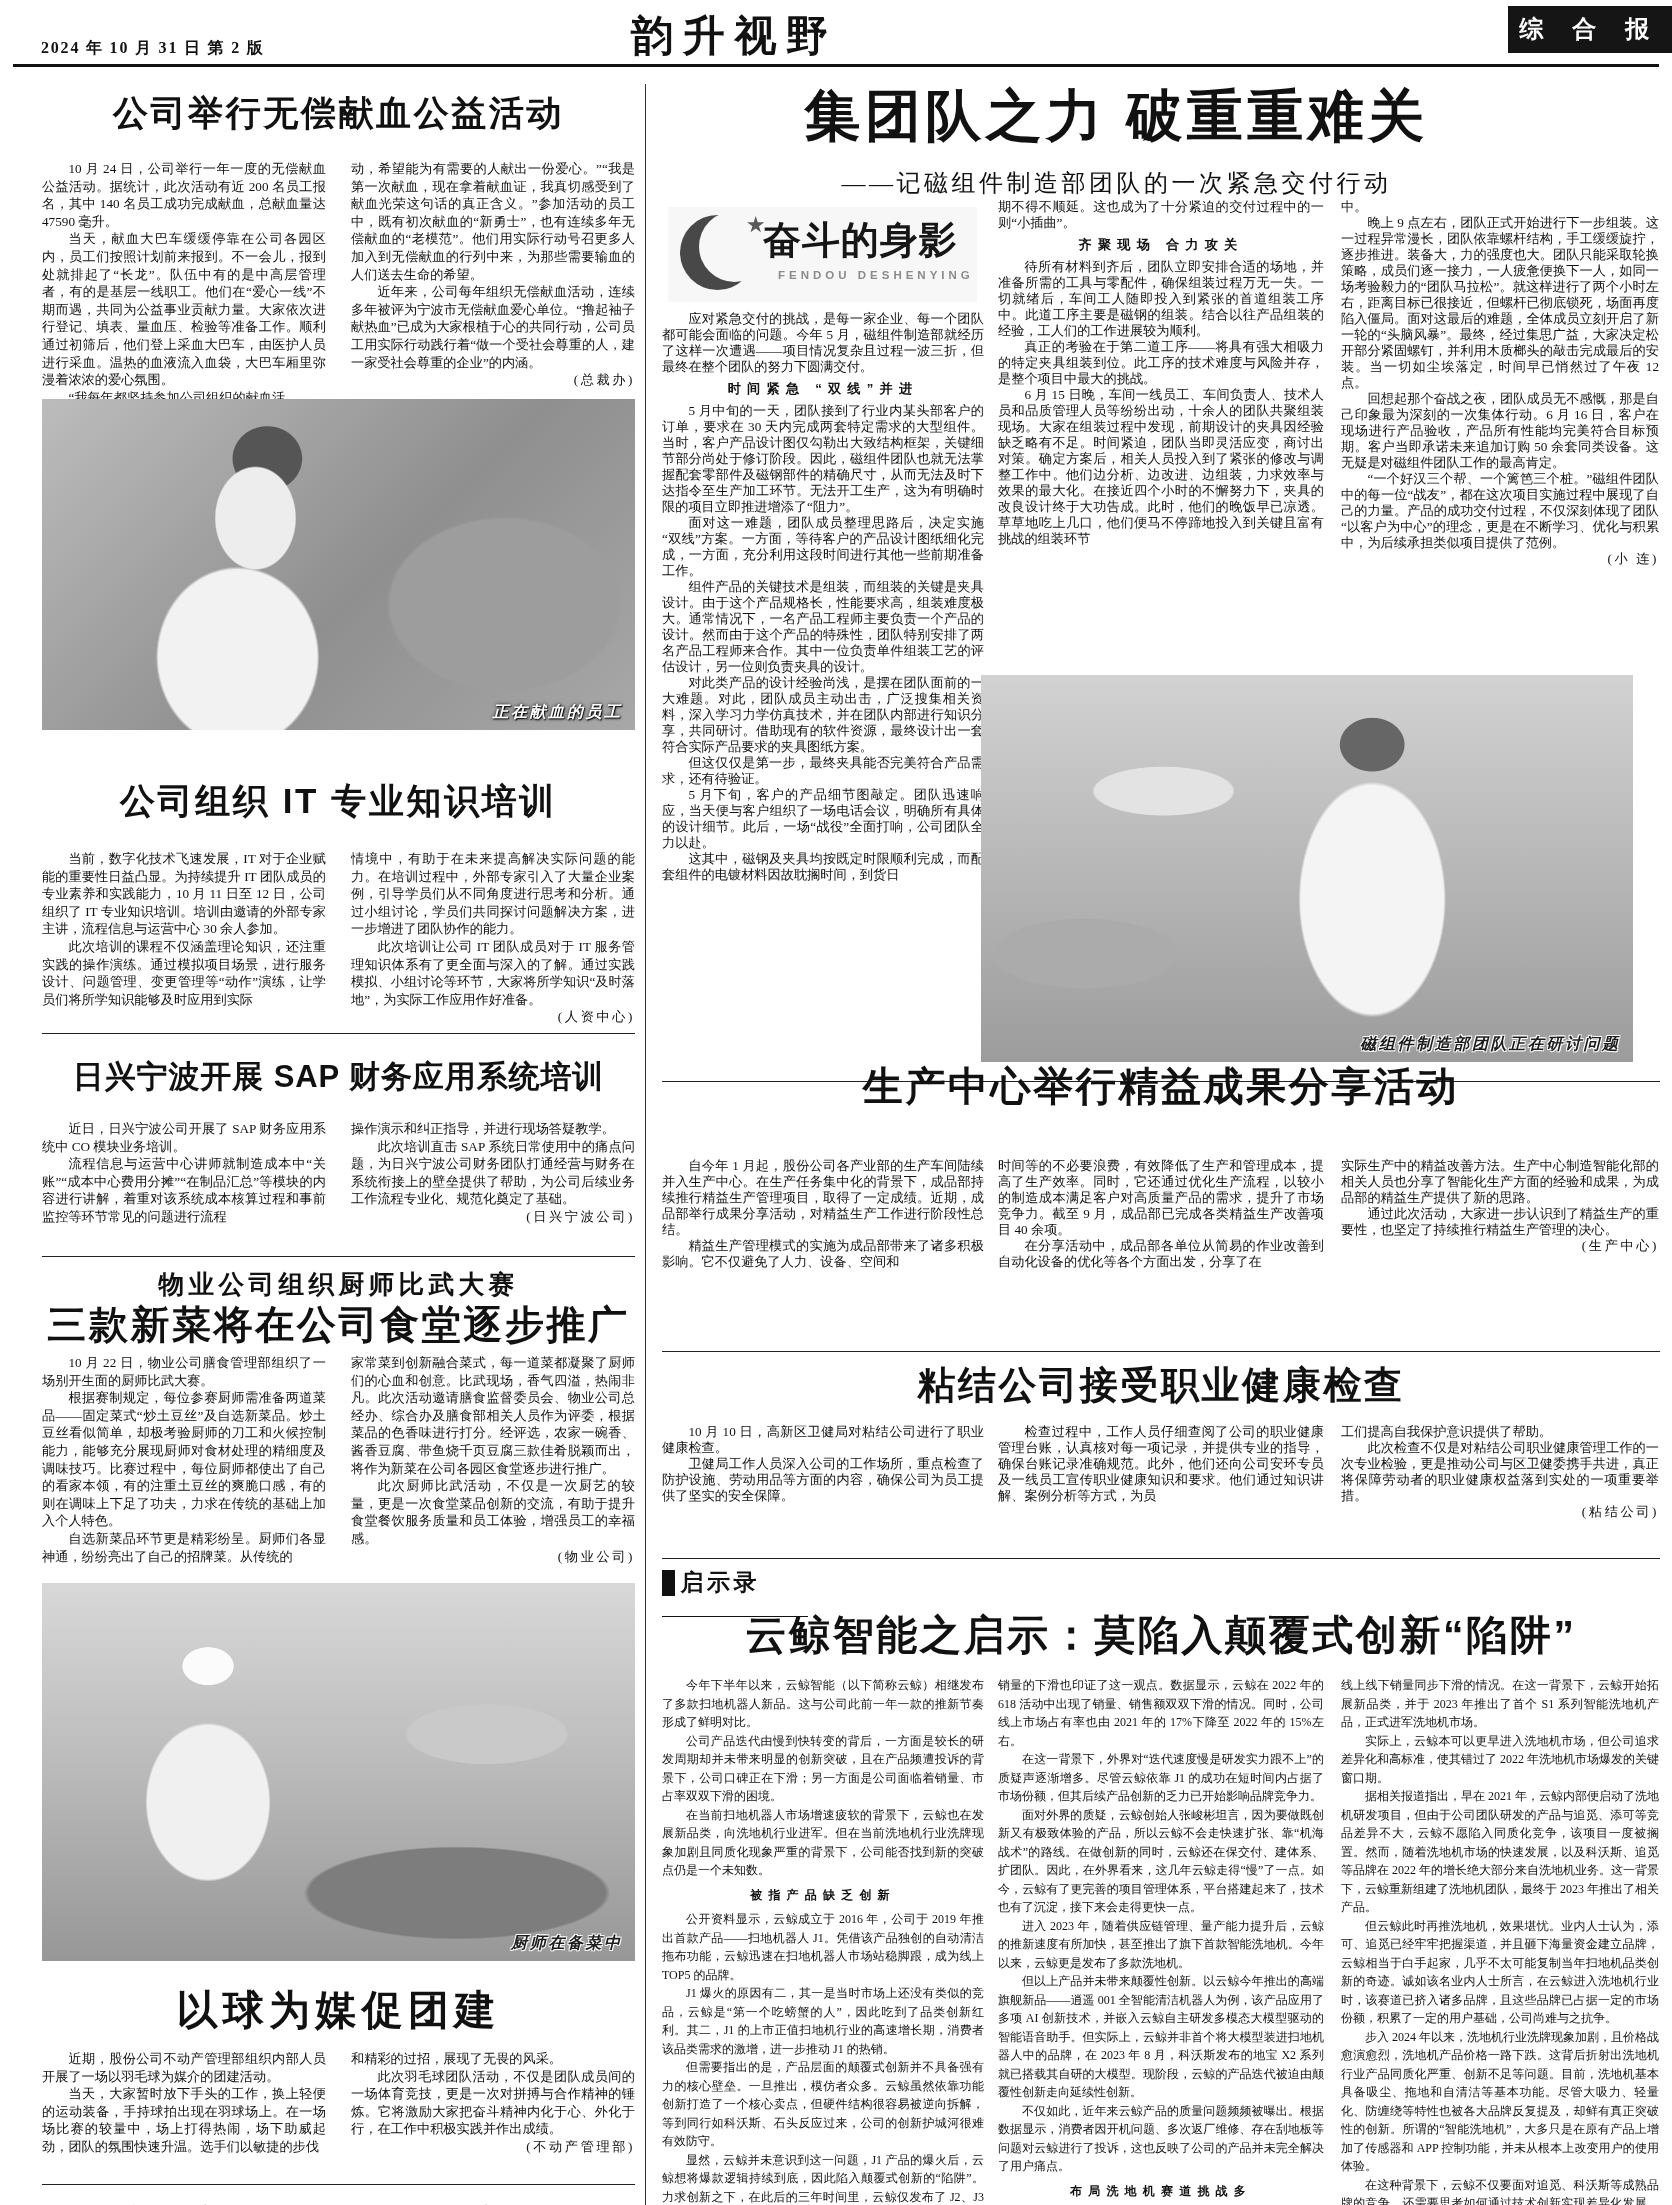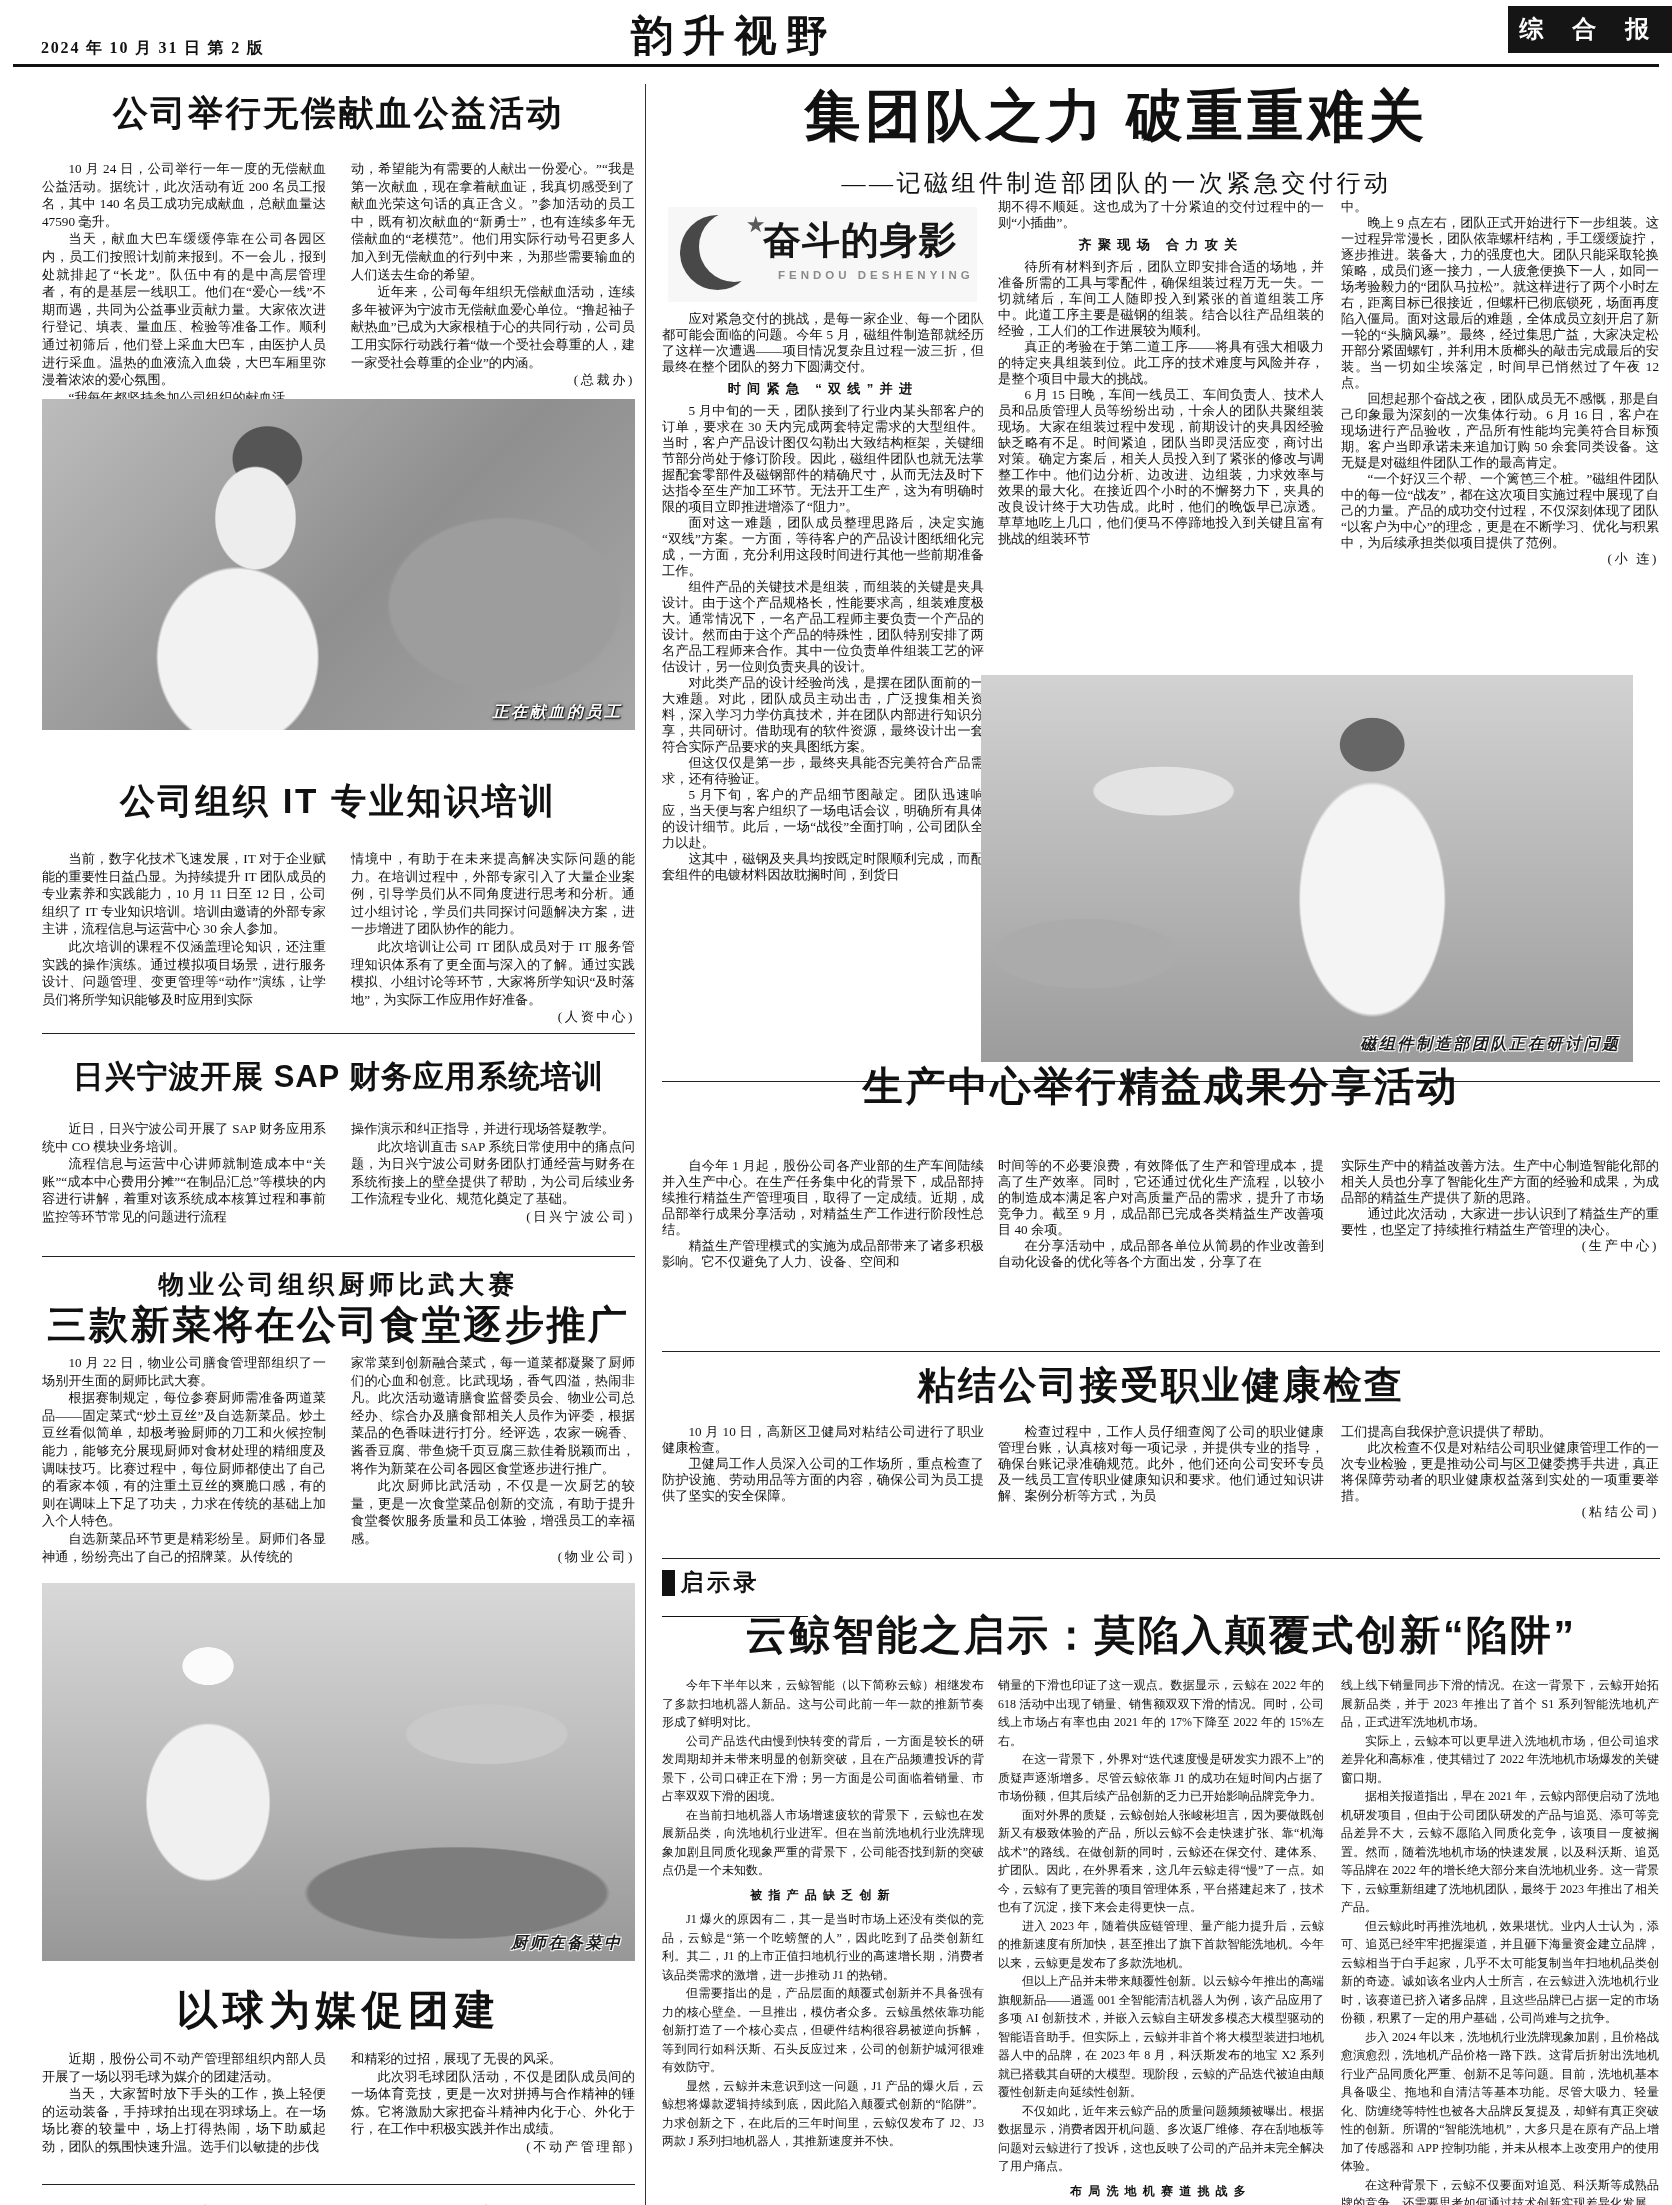--- a/index.html
+++ b/index.html
@@ -219,20 +219,21 @@
 
   <div class="abs" id="qishilu">
     <span class="sq"></span><span class="txt">启示录</span>
   </div>
   <div class="abs title" style="left:662px;top:1611px;width:998px;font-size:41px;line-height:49px;">云鲸智能之启示：莫陷入颠覆式创新“陷阱”</div>
   <div class="abs col b-r" style="left:662px;top:1676px;width:322px;">
       <p class="para">今年下半年以来，云鲸智能（以下简称云鲸）相继发布了多款扫地机器人新品。这与公司此前一年一款的推新节奏形成了鲜明对比。</p>
       <p class="para">公司产品迭代由慢到快转变的背后，一方面是较长的研发周期却并未带来明显的创新突破，且在产品频遭投诉的背景下，公司口碑正在下滑；另一方面是公司面临着销量、市占率双双下滑的困境。</p>
       <p class="para">在当前扫地机器人市场增速疲软的背景下，云鲸也在发展新品类，向洗地机行业进军。但在当前洗地机行业洗牌现象加剧且同质化现象严重的背景下，公司能否找到新的突破点仍是一个未知数。</p>
       <p class="para subhead">被指产品缺乏创新</p>
+      <p class="para">公开资料显示，云鲸成立于 2016 年，公司于 2019 年推出首款产品——扫地机器人 J1。凭借该产品独创的自动清洁拖布功能，云鲸迅速在扫地机器人市场站稳脚跟，成为线上 TOP5 的品牌。</p>
       <p class="para">J1 爆火的原因有二，其一是当时市场上还没有类似的竞品，云鲸是“第一个吃螃蟹的人”，因此吃到了品类创新红利。其二，J1 的上市正值扫地机行业的高速增长期，消费者该品类需求的激增，进一步推动 J1 的热销。</p>
       <p class="para">但需要指出的是，产品层面的颠覆式创新并不具备强有力的核心壁垒。一旦推出，模仿者众多。云鲸虽然依靠功能创新打造了一个核心卖点，但硬件结构很容易被逆向拆解，等到同行如科沃斯、石头反应过来，公司的创新护城河很难有效防守。</p>
       <p class="para">显然，云鲸并未意识到这一问题，J1 产品的爆火后，云鲸想将爆款逻辑持续到底，因此陷入颠覆式创新的“陷阱”。力求创新之下，在此后的三年时间里，云鲸仅发布了 J2、J3 两款 J 系列扫地机器人，其推新速度并不快。</p>
     </div>
   <div class="abs col b-r" style="left:998px;top:1676px;width:326px;">
       <p class="para cont">销量的下滑也印证了这一观点。数据显示，云鲸在 2022 年的 618 活动中出现了销量、销售额双双下滑的情况。同时，公司线上市场占有率也由 2021 年的 17%下降至 2022 年的 15%左右。</p>
       <p class="para">在这一背景下，外界对“迭代速度慢是研发实力跟不上”的质疑声逐渐增多。尽管云鲸依靠 J1 的成功在短时间内占据了市场份额，但其后续产品创新的乏力已开始影响品牌竞争力。</p>
       <p class="para">面对外界的质疑，云鲸创始人张峻彬坦言，因为要做既创新又有极致体验的产品，所以云鲸不会走快速扩张、靠“机海战术”的路线。在做创新的同时，云鲸还在保交付、建体系、扩团队。因此，在外界看来，这几年云鲸走得“慢”了一点。如今，云鲸有了更完善的项目管理体系，平台搭建起来了，技术也有了沉淀，接下来会走得更快一点。</p>
       <p class="para">进入 2023 年，随着供应链管理、量产能力提升后，云鲸的推新速度有所加快，甚至推出了旗下首款智能洗地机。今年以来，云鲸更是发布了多款洗地机。</p>
       <p class="para">但以上产品并未带来颠覆性创新。以云鲸今年推出的高端旗舰新品——逍遥 001 全智能清洁机器人为例，该产品应用了多项 AI 创新技术，并嵌入云鲸自主研发多模态大模型驱动的智能语音助手。但实际上，云鲸并非首个将大模型装进扫地机器人中的品牌，在 2023 年 8 月，科沃斯发布的地宝 X2 系列就已搭载其自研的大模型。现阶段，云鲸的产品迭代被迫由颠覆性创新走向延续性创新。</p>

